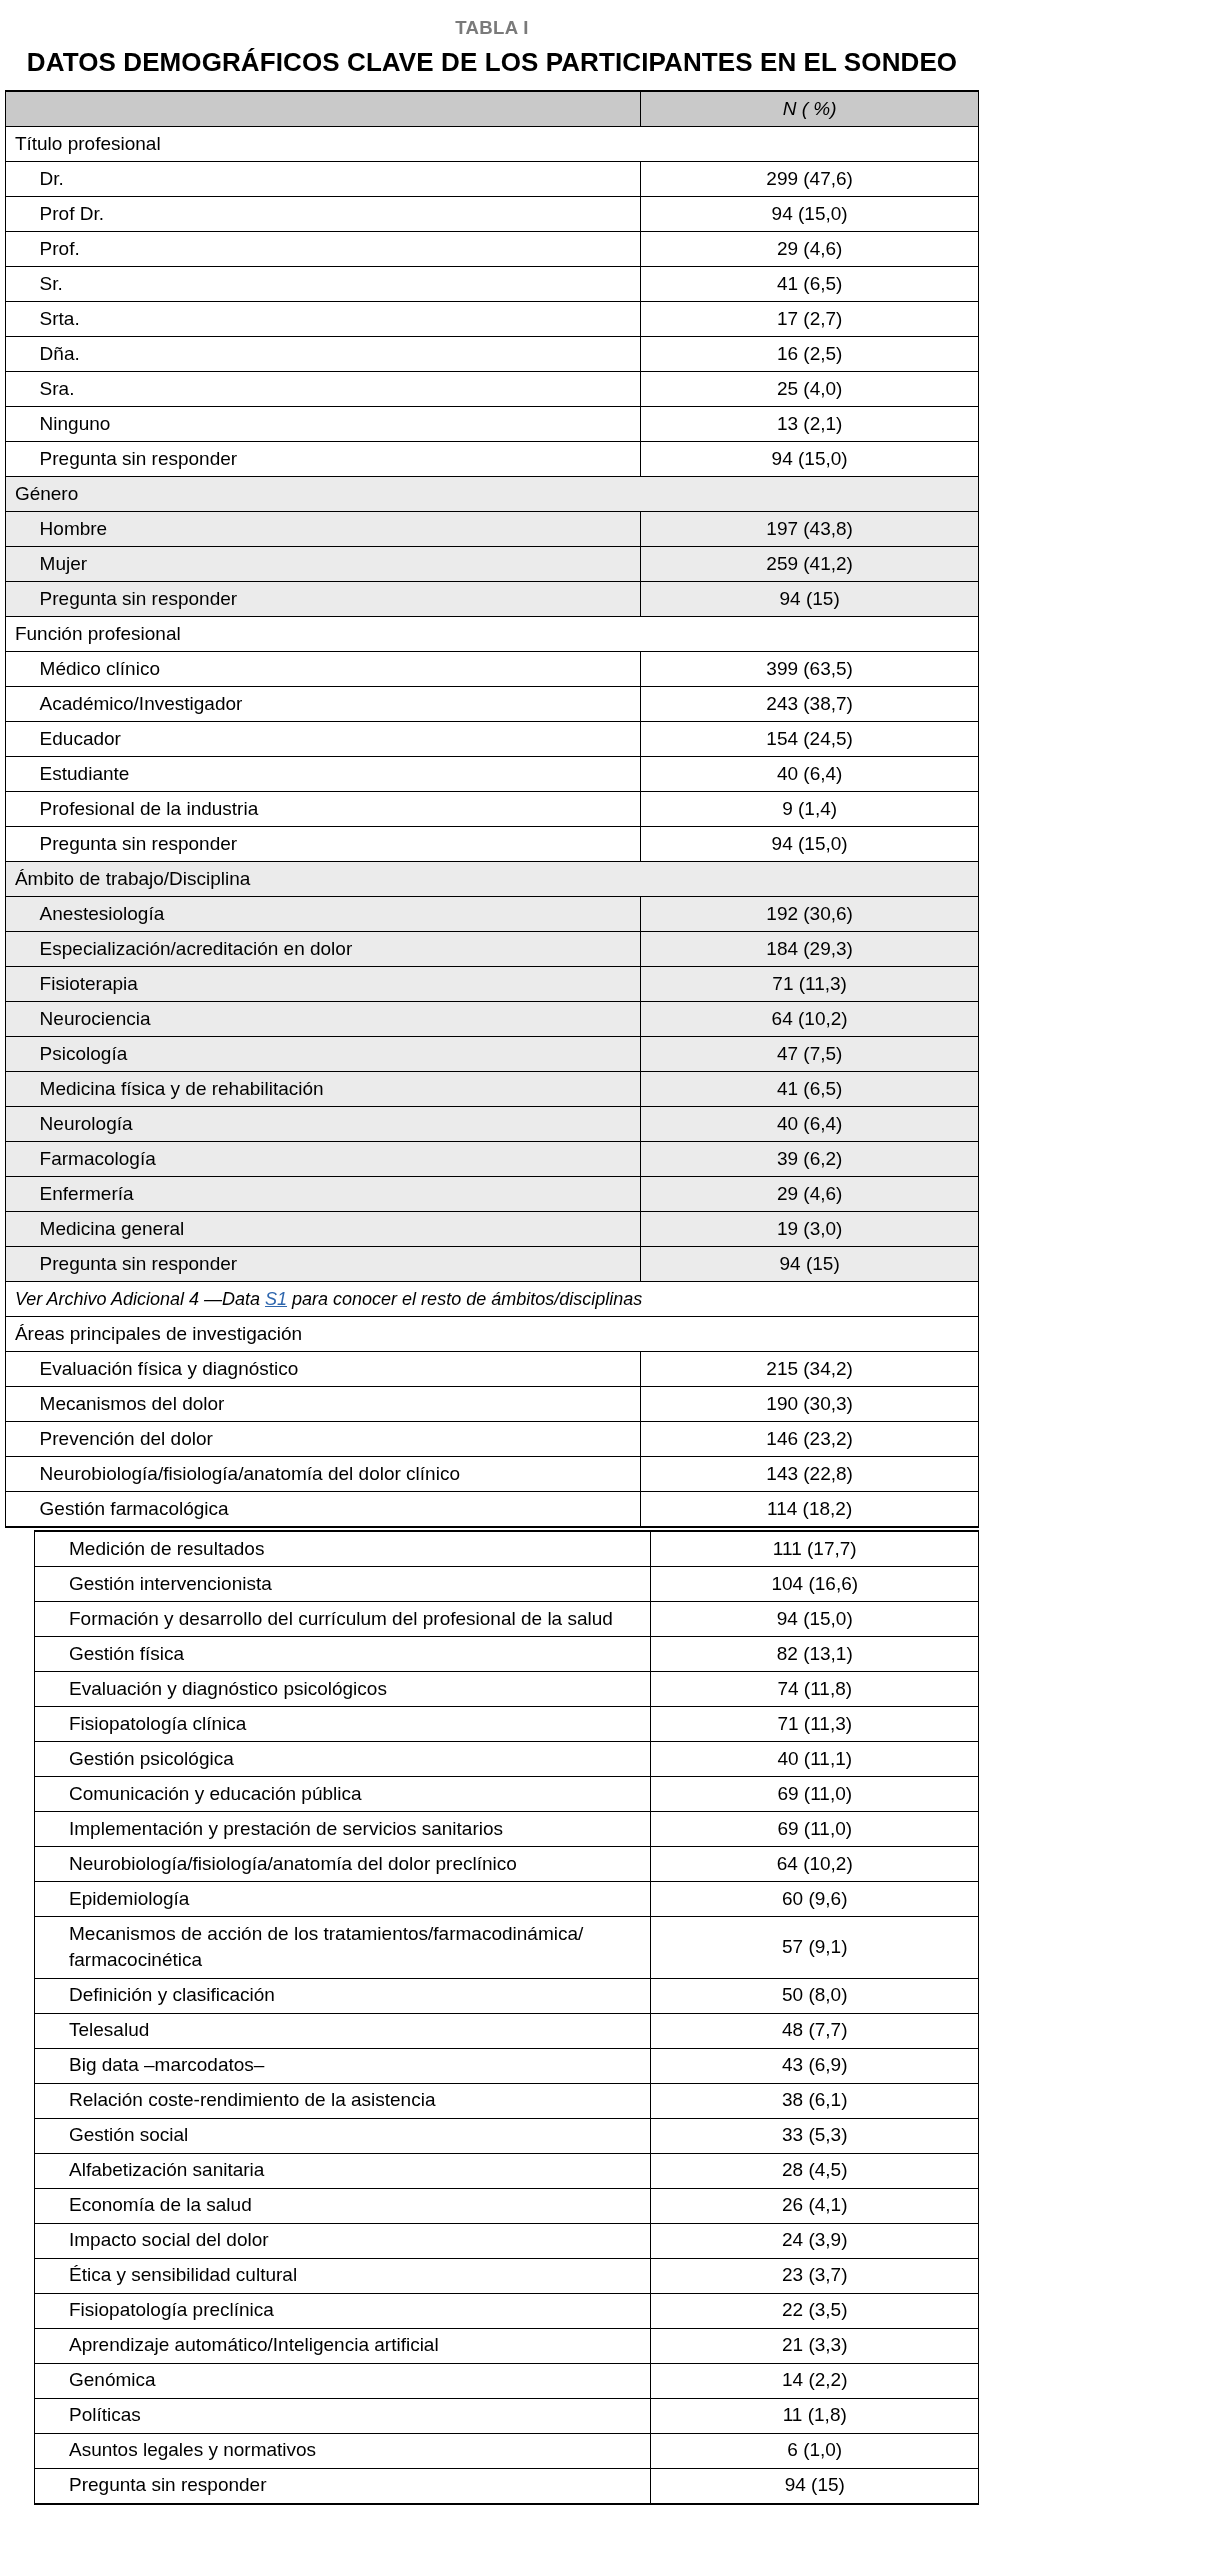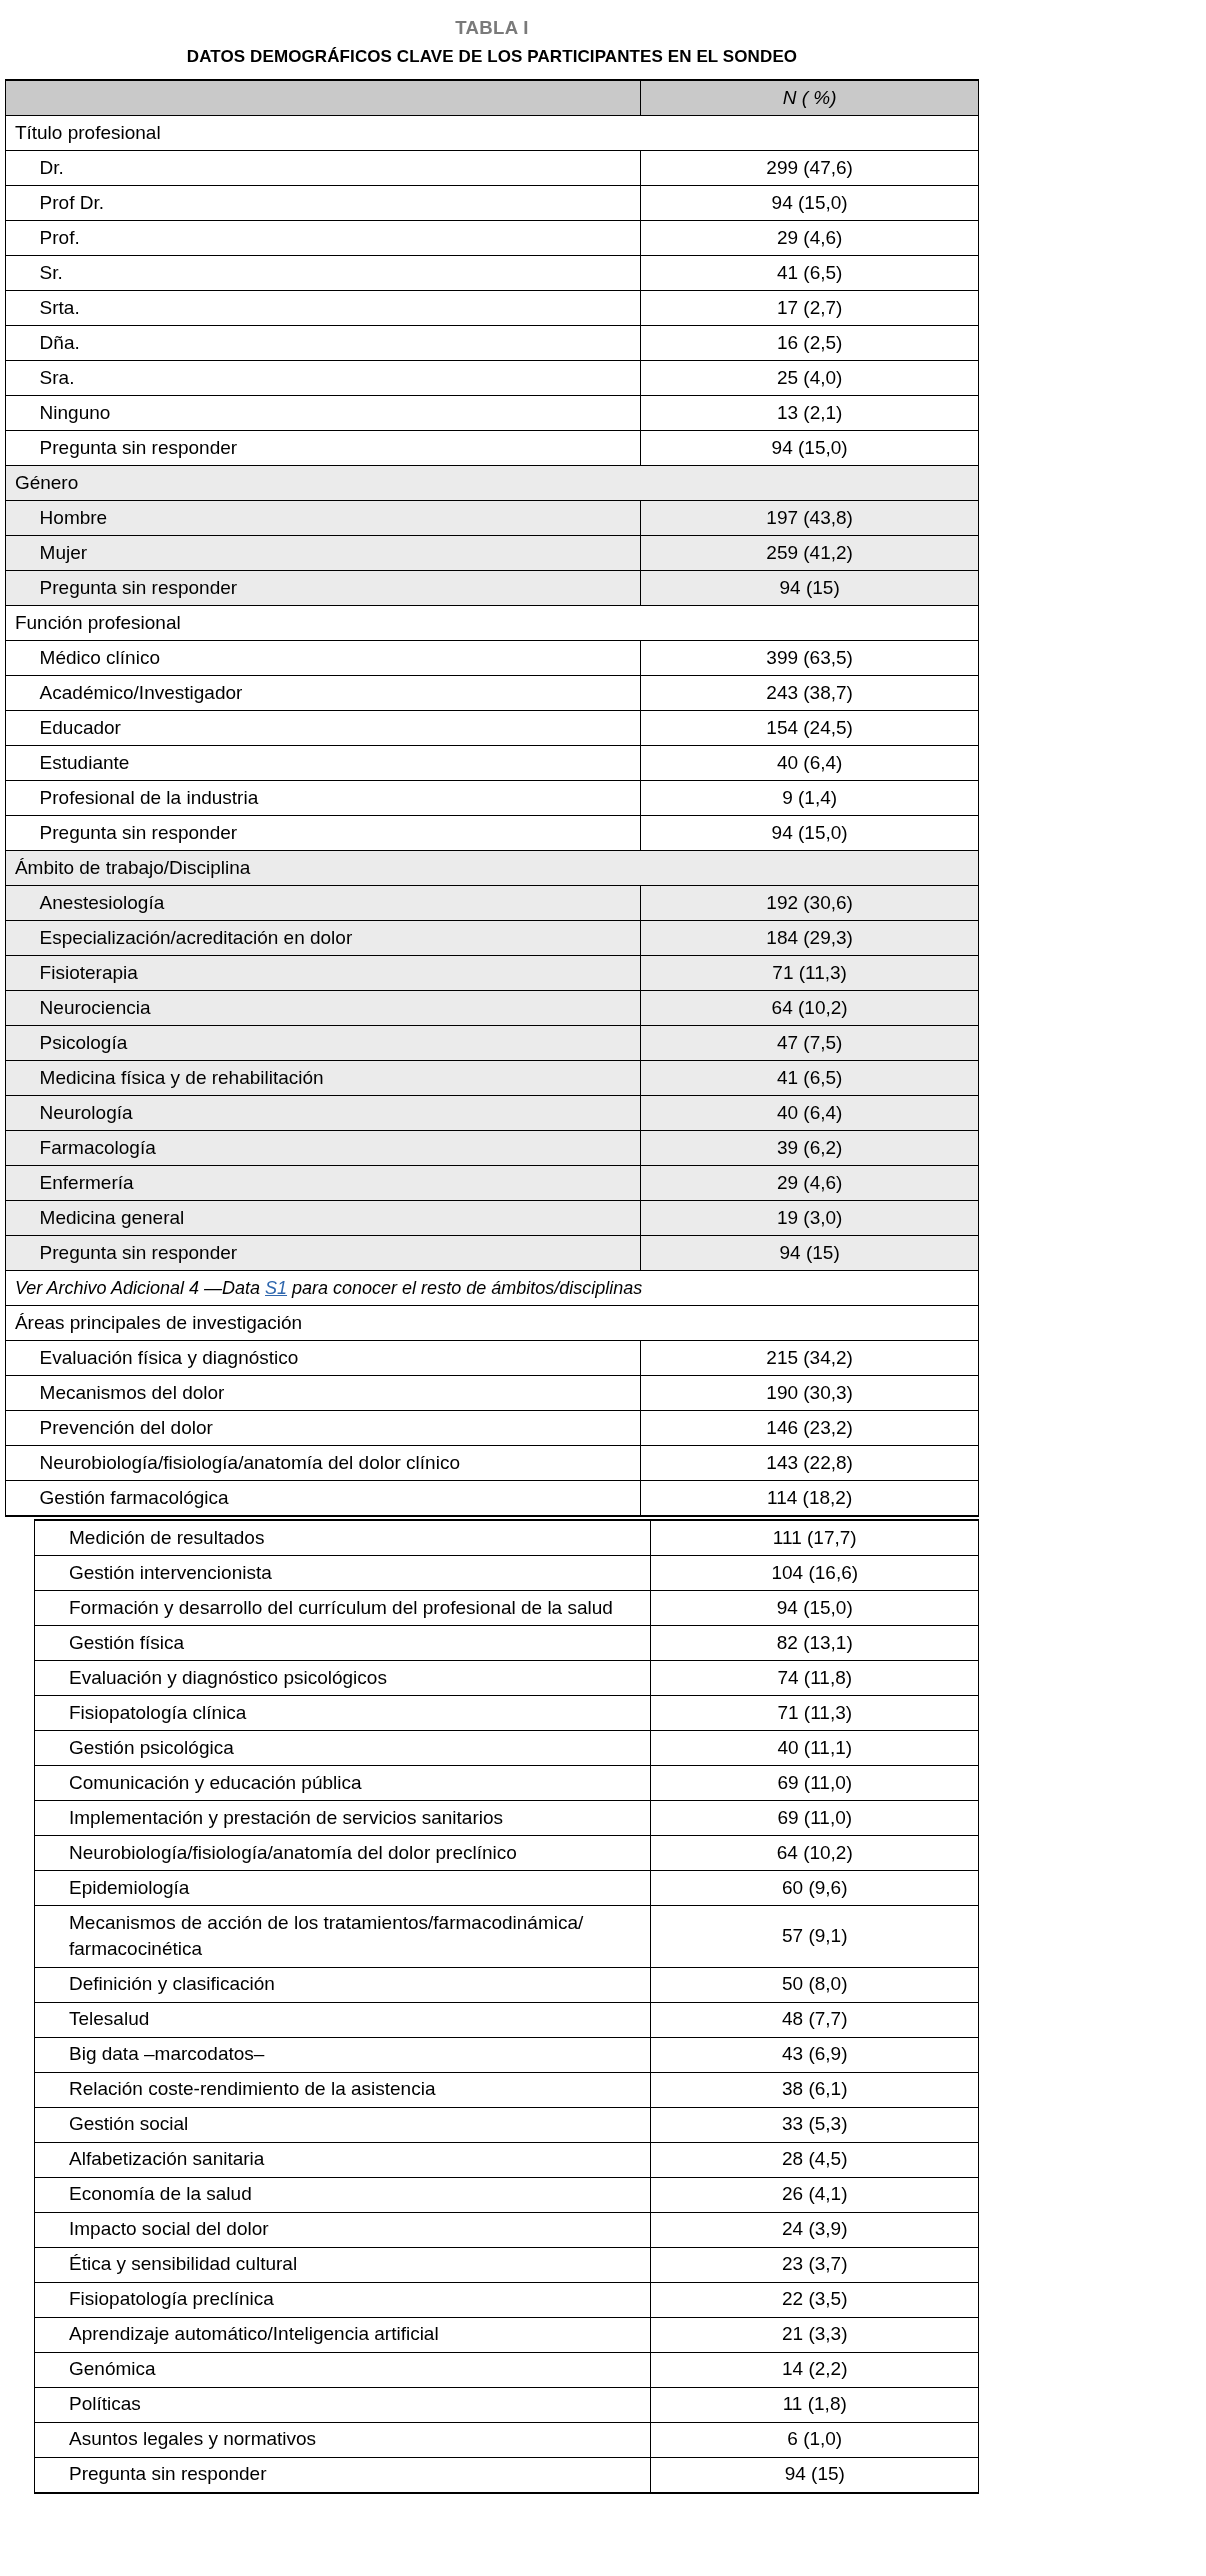--- a/index.html
+++ b/index.html
@@ -8,21 +8,21 @@
     --link:#2e66ad;
     --title-gray:#7a7a7a;
     --line:#000;
   }
   html,body{margin:0;padding:0;background:#fff;}
   body{font-family:"Liberation Sans", sans-serif;color:#000;}
   .page{position:relative;width:984px;height:2576px;background:#fff;overflow:hidden;}
 
   .title-wrap{padding-top:17.4px;text-align:center;}
   .table-title{font-size:18.6px;font-weight:bold;color:var(--title-gray);letter-spacing:0.3px;}
-  .table-subtitle{margin-top:8.1px;font-size:17px;font-weight:bold;color:#000;letter-spacing:0.1px;}
+  .table-subtitle{margin-top:8.1px;font-size:26px;font-weight:bold;color:#000;letter-spacing:0.1px;}
 
   .tbl{margin:11.6px 4.6px 0 4.6px;border:1.7px solid var(--line);}
   .tbl.part-1{border-top-width:2.9px;border-bottom-width:2.3px;}
   .tbl.part-2{margin-top:2.3px;border-top-width:2.3px;border-bottom-width:2.9px;margin-left:34px;}
 
   .row{display:flex;align-items:stretch;min-height:34px;border-bottom:1.7px solid var(--line);background:#fff;}
   .row:last-child{border-bottom:none;}
   .row.shaded{background:var(--shaded-bg);}
   .row.header-row{background:var(--header-bg);}
 

